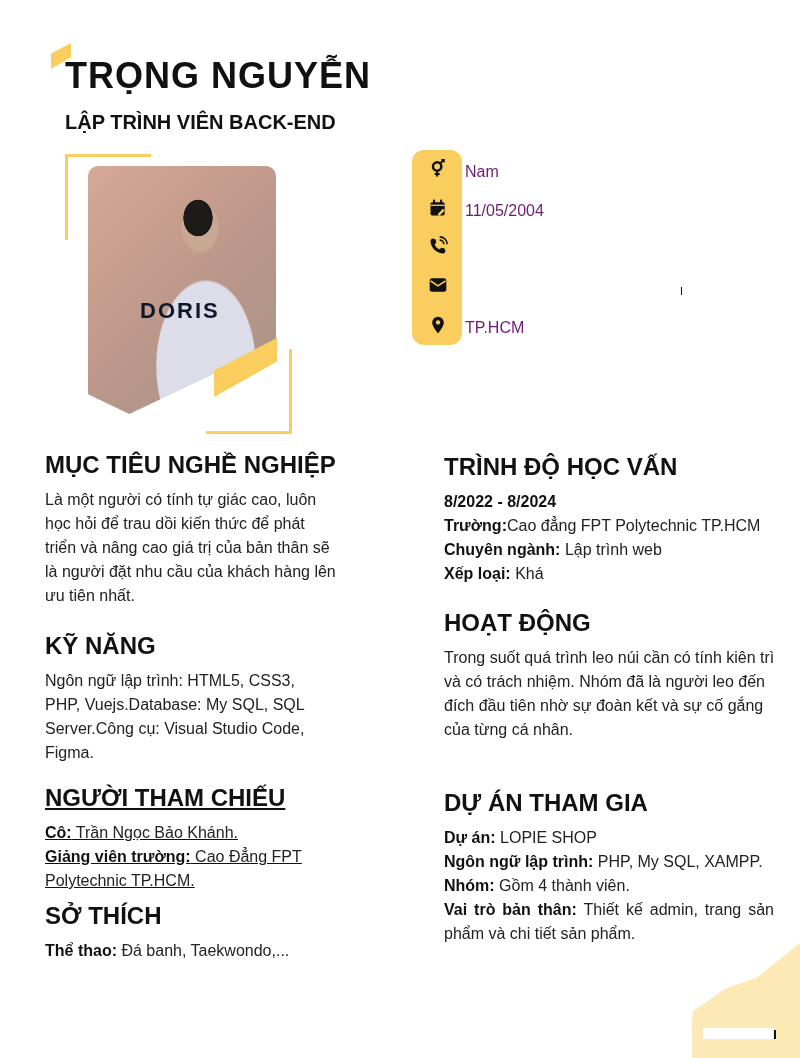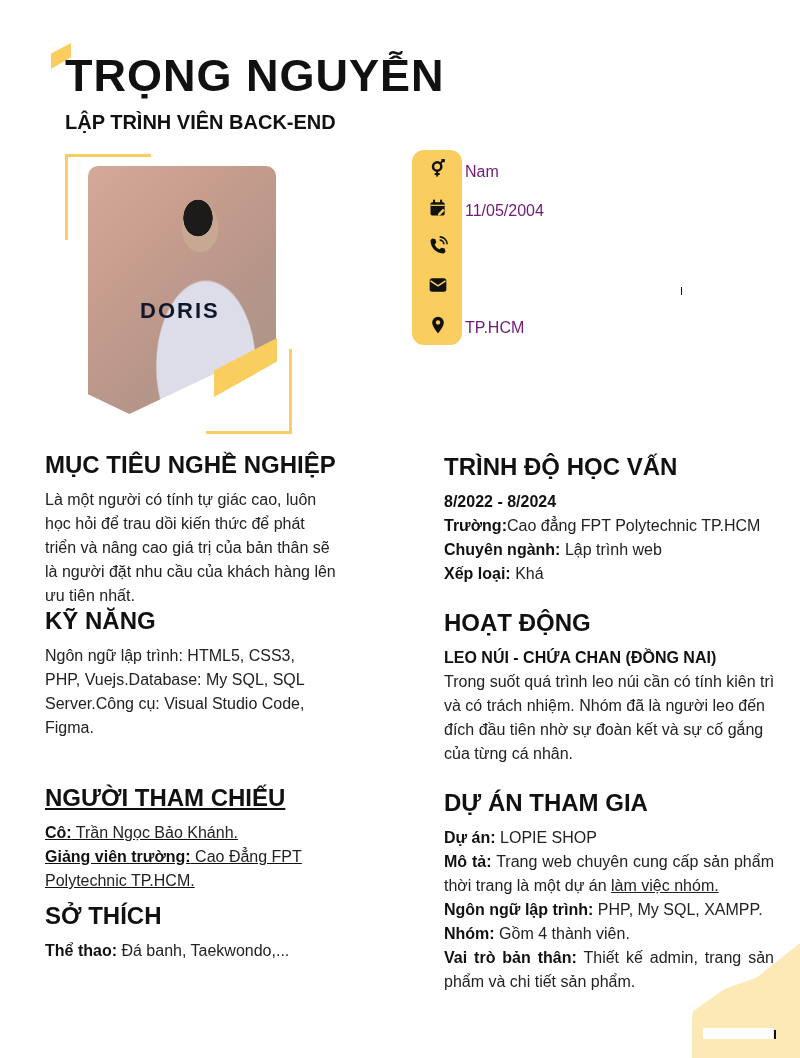--- a/index.html
+++ b/index.html
@@ -8,21 +8,21 @@
     background:#ffffff; color:#111;
     font-family:"Liberation Sans", "DejaVu Sans", sans-serif;
   }
   .abs { position:absolute; }
   .accent-slash {
     left:51px; top:43px; width:20px; height:26px;
     background:#F9CE5F;
     clip-path:polygon(0 40%, 100% 0, 100% 55%, 0 100%);
   }
   .name {
-    left:65px; top:54px; font-size:45px; font-weight:700; letter-spacing:1px;
+    left:65px; top:54px; font-size:36px; font-weight:700; letter-spacing:1px;
     color:#111; margin:0; line-height:44px;
   }
   .title {
     left:65px; top:109px; font-size:20px; font-weight:700; color:#111; margin:0; line-height:26px;
   }
   
   .frame-tl {
     left:65px; top:154px; width:86px; height:86px;
     border-top:3px solid #F9CE5F; border-left:3px solid #F9CE5F; box-sizing:border-box;
   }
@@ -130,21 +130,21 @@
       <circle cx="12" cy="9" r="2.6" fill="#F9CE5F"></circle>
     </svg>
 </div>
 <div class="abs contact-text" style="top:318px;">TP.HCM</div>
 
 <div class="section" style="left:45px; top:454px; width:295px;">
   <h3 class="sec-h">MỤC TIÊU NGHỀ NGHIỆP</h3>
   <p class="sec-p">Là một người có tính tự giác cao, luôn học hỏi để trau dồi kiến thức để phát triển và nâng cao giá trị của bản thân sẽ là người đặt nhu cầu của khách hàng lên ưu tiên nhất.</p>
 </div>
 
-<div class="section" style="left:45px; top:610px; width:285px;">
+<div class="section" style="left:45px; top:635px; width:285px;">
   <h3 class="sec-h">KỸ NĂNG</h3>
   <p class="sec-p">Ngôn ngữ lập trình: HTML5, CSS3, PHP, Vuejs.Database: My SQL, SQL Server.Công cụ: Visual Studio Code, Figma.</p>
 </div>
 
 <div class="section" style="left:45px; top:787px; width:290px;text-decoration:underline;">
   <h3 class="sec-h">NGƯỜI THAM CHIẾU</h3>
   <p class="sec-p"><b>Cô:</b><span> Trần Ngọc Bảo Khánh.</span></p>
   <p class="sec-p"><b>Giảng viên trường:</b><span> Cao Đẳng FPT Polytechnic TP.HCM.</span></p>
 </div>
 
@@ -156,28 +156,26 @@
 <div class="section" style="left:444px; top:456px; width:335px;">
   <h3 class="sec-h">TRÌNH ĐỘ HỌC VẤN</h3>
   <p class="sec-p"><b>8/2022 - 8/2024</b></p>
   <p class="sec-p"><b>Trường:</b><span>Cao đẳng FPT Polytechnic TP.HCM</span></p>
   <p class="sec-p"><b>Chuyên ngành:</b><span> Lập trình web</span></p>
   <p class="sec-p"><b>Xếp loại:</b><span> Khá</span></p>
 </div>
 
 <div class="section" style="left:444px; top:612px; width:332px;">
   <h3 class="sec-h">HOẠT ĐỘNG</h3>
-  <p class="sec-p"><b>LEO NÚI - CHỨA CHAN (ĐỒNG NAI)</b></p>
   <p class="sec-p">Trong suốt quá trình leo núi cần có tính kiên trì và có trách nhiệm. Nhóm đã là người leo đến đích đầu tiên nhờ sự đoàn kết và sự cố gắng của từng cá nhân.</p>
 </div>
 
 <div class="abs blob"></div>
 <div class="abs blob-white"></div>
 <div class="abs blob-mark"></div>
 
 <div class="section" style="left:444px; top:792px; width:330px;">
   <h3 class="sec-h">DỰ ÁN THAM GIA</h3>
   <p class="sec-p"><b>Dự án:</b><span> LOPIE SHOP</span></p>
-  <p class="sec-p justify"><b>Mô tả:</b><span> Trang web chuyên cung cấp sản phẩm thời trang là một dự án </span><span class="underline">làm việc nhóm.</span></p>
   <p class="sec-p"><b>Ngôn ngữ lập trình:</b><span> PHP, My SQL, XAMPP.</span></p>
   <p class="sec-p"><b>Nhóm:</b><span> Gồm 4 thành viên.</span></p>
   <p class="sec-p justify"><b>Vai trò bản thân:</b><span> Thiết kế admin, trang sản phẩm và chi tiết sản phẩm.</span></p>
 </div>
 
 </body></html>

